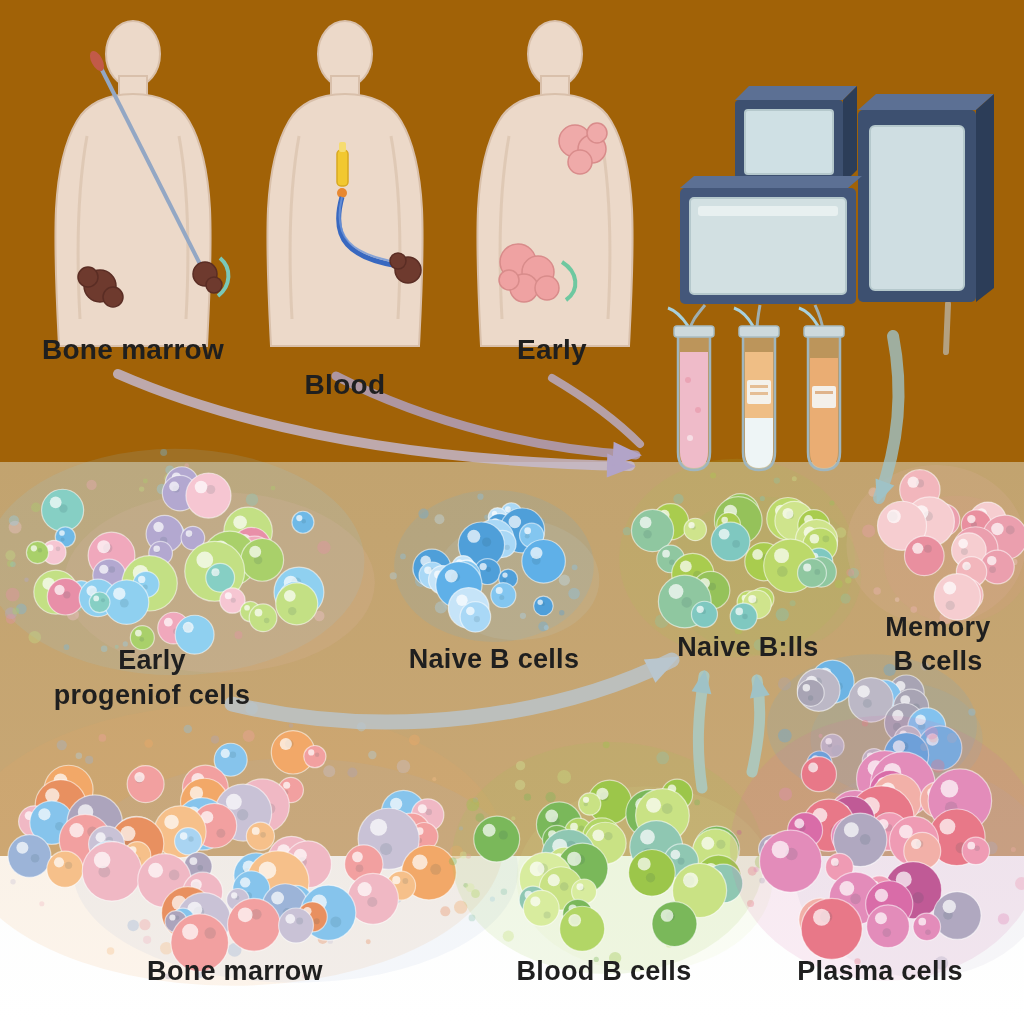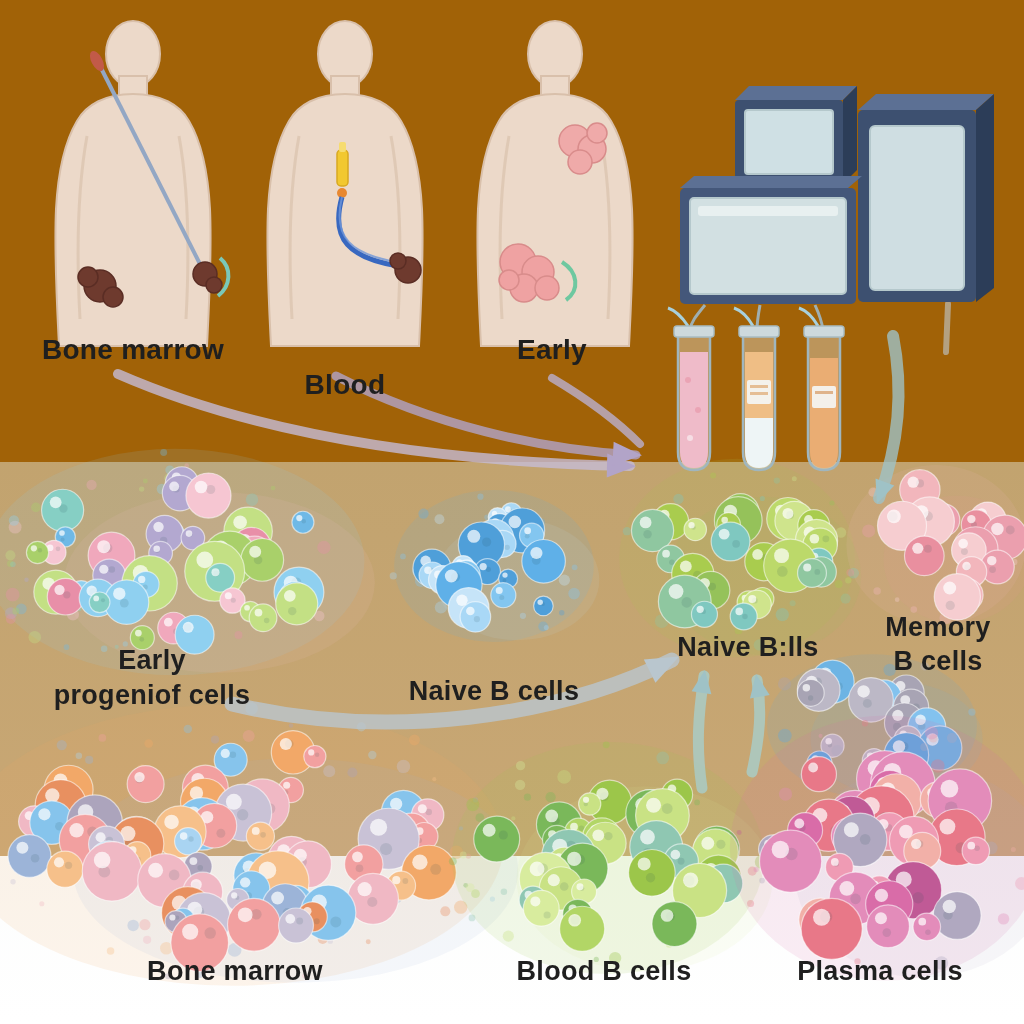--- a/index.html
+++ b/index.html
@@ -1139,21 +1139,21 @@
     </g>
   </g>
 </svg>
 
 <div class="lbl src" style="left:-17px;top:334px;">Bone marrow</div>
 <div class="lbl src" style="left:195px;top:334px;margin-top:35px;">Blood</div>
 <div class="lbl src" style="left:402px;top:334px;">Early</div>
 
 <div class="lbl" style="left:2px;top:645px;">Early</div>
 <div class="lbl" style="left:2px;top:680px;">progeniof cells</div>
-<div class="lbl" style="left:344px;top:676px;">Naive B cells</div>
+<div class="lbl" style="left:344px;top:644px;">Naive B cells</div>
 <div class="lbl" style="left:598px;top:632px;">Naive B:lls</div>
 <div class="lbl" style="left:788px;top:612px;">Memory</div>
 <div class="lbl" style="left:788px;top:646px;">B cells</div>
 
 <div class="lbl" style="left:85px;top:956px;">Bone marrow</div>
 <div class="lbl" style="left:454px;top:956px;">Blood B cells</div>
 <div class="lbl" style="left:730px;top:956px;">Plasma cells</div>
 
 </div>
 

